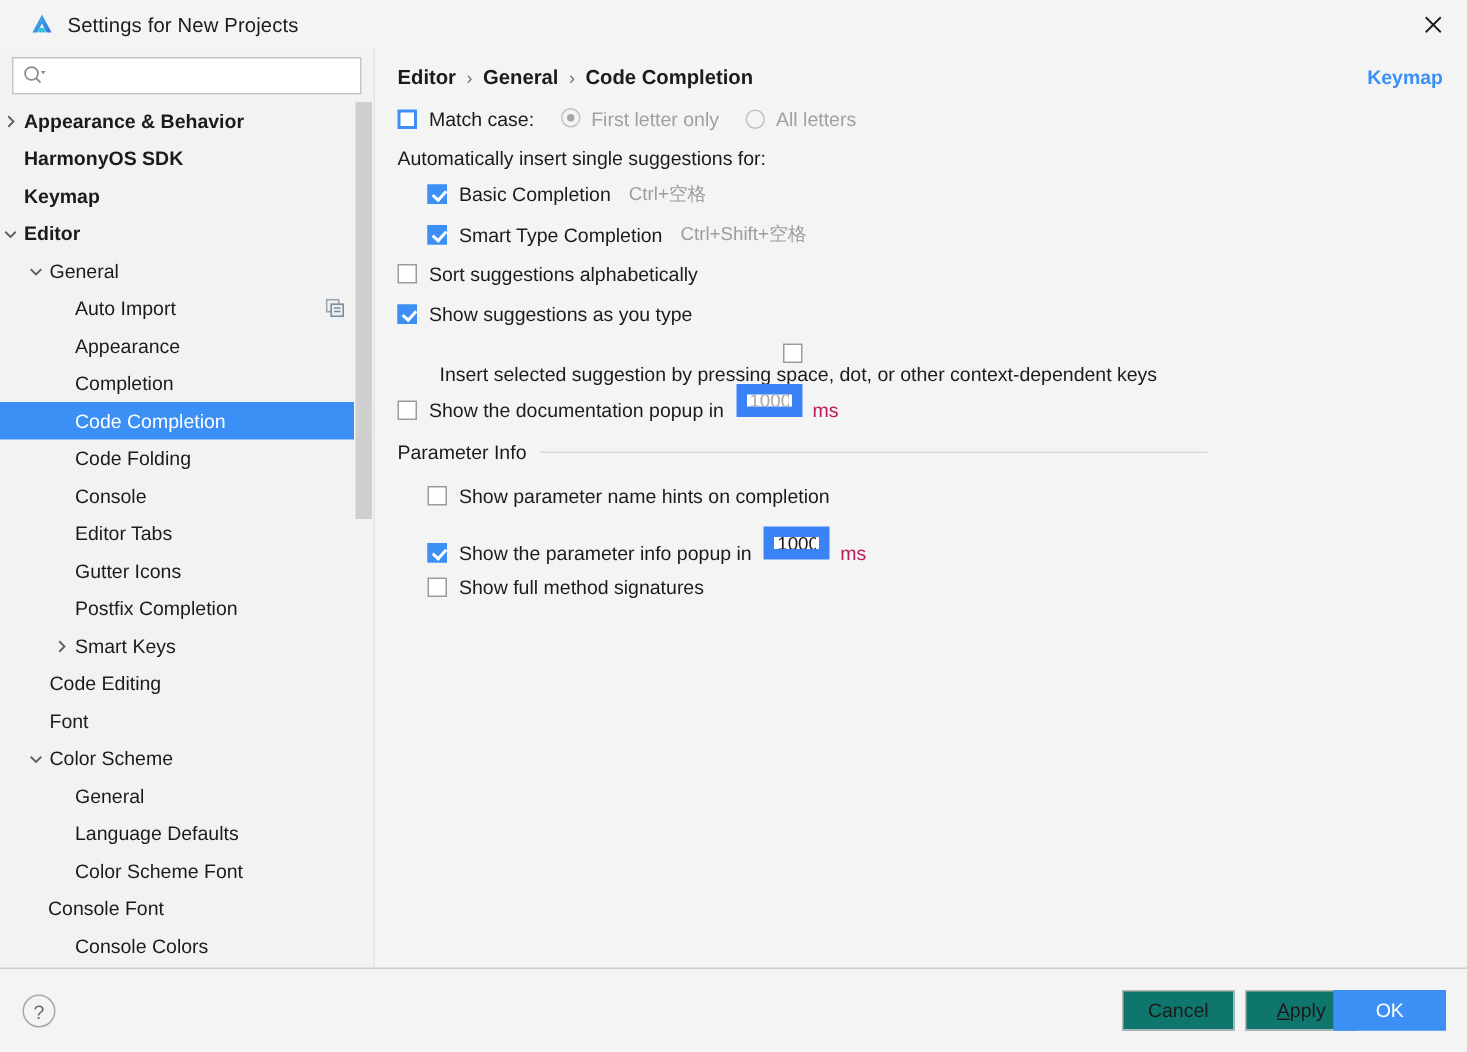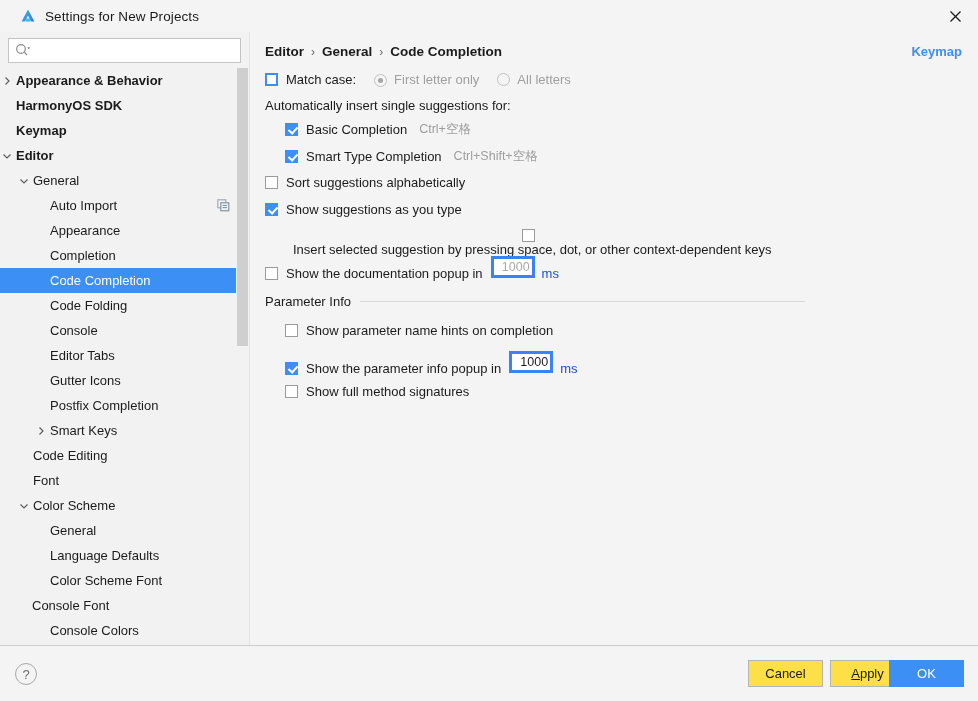--- a/index.html
+++ b/index.html
@@ -212,32 +212,32 @@
   }
   .section-rule {
     flex: 1;
     height: 1px;
     background: #d9d9d9;
     margin-left: 9px;
   }
 
   .num-field {
     width: 44px; height: 22px;
-    border: 3px solid #3b82f6;
+    border: 7px solid #3b82f6;
     background: #ffffff;
     margin: 0 7px 12px 8px;
     font-family: "Liberation Sans", sans-serif;
     font-size: 12.5px;
-    text-align: right;
+    text-align: center;
     color: #1b1b1b;
     outline: none;
     flex: 0 0 auto;
   }
   .num-field.disabled { color: #a9a9a9; background: #ffffff; }
-  .unit { color: #1d4ed8; }
+  .unit { color: #be185d; }
 
   
   .footer {
     position: absolute; top: 645px; left: 0;
     width: 978px; height: 56px;
     background: #f4f4f4;
     border-top: 1px solid #cdcdcd;
   }
   .help-btn {
     position: absolute; left: 15px; top: 17px;
@@ -247,21 +247,21 @@
     display: flex; align-items: center; justify-content: center;
     font-size: 13px;
     color: #6b6b6b;
     cursor: pointer;
     background: transparent;
   }
   .btn {
     position: absolute; top: 14px;
     height: 27px;
     border: 1px solid #b5b5b5;
-    background: #fde047;
+    background: #0f766e;
     font-family: "Liberation Sans", sans-serif;
     font-size: 13px;
     color: #1b1b1b;
     cursor: pointer;
     display: flex; align-items: center; justify-content: center;
   }
   .btn-cancel { right: 155px; width: 75px; }
   .btn-apply  { right: 73px;  width: 75px; }
   .btn-ok {
     right: 14px; width: 75px;
@@ -416,21 +416,21 @@
       <span class="bc-sep">›</span>
       <span>General</span>
       <span class="bc-sep">›</span>
       <span>Code Completion</span>
     </div>
   <div class="reset-link">Keymap</div>
 
   <div class="opt-row" style="top:40px; left:15px;">
     <span class="cb focused"></span>
     <span class="cb-label" style="font-weight:normal;">Match case:</span>
-    <span style="display:inline-flex; align-items:flex-end; margin-left:18px;">
+    <span style="display:inline-flex; align-items:flex-start; margin-left:18px;">
       <span class="rb selected"></span>
       <span class="rb-label">First letter only</span>
     </span>
     <span style="display:inline-flex; align-items:center; margin-left:18px;">
       <span class="rb"></span>
       <span class="rb-label">All letters</span>
     </span>
   </div>
 
   <div class="opt-row" style="top:66px; left:15px;">

